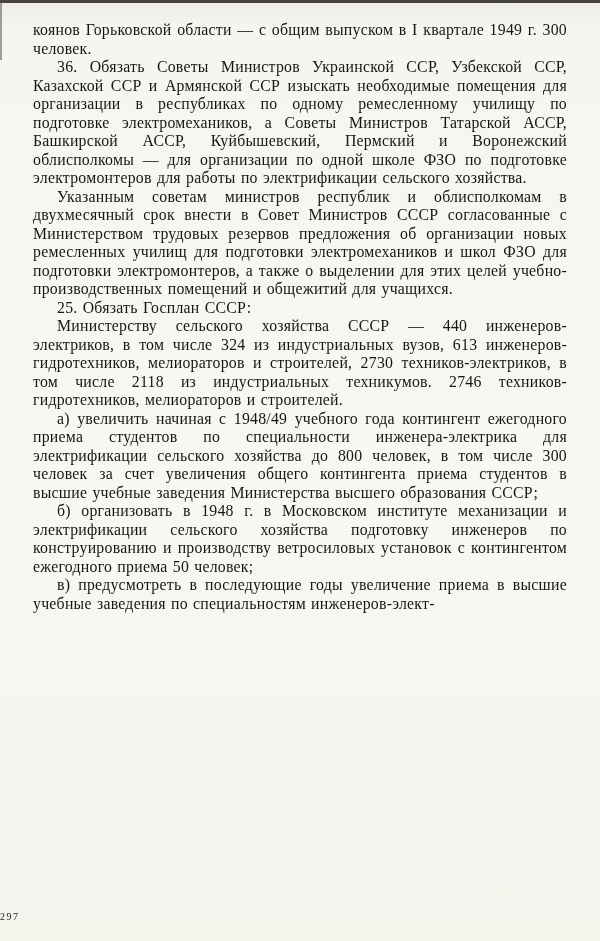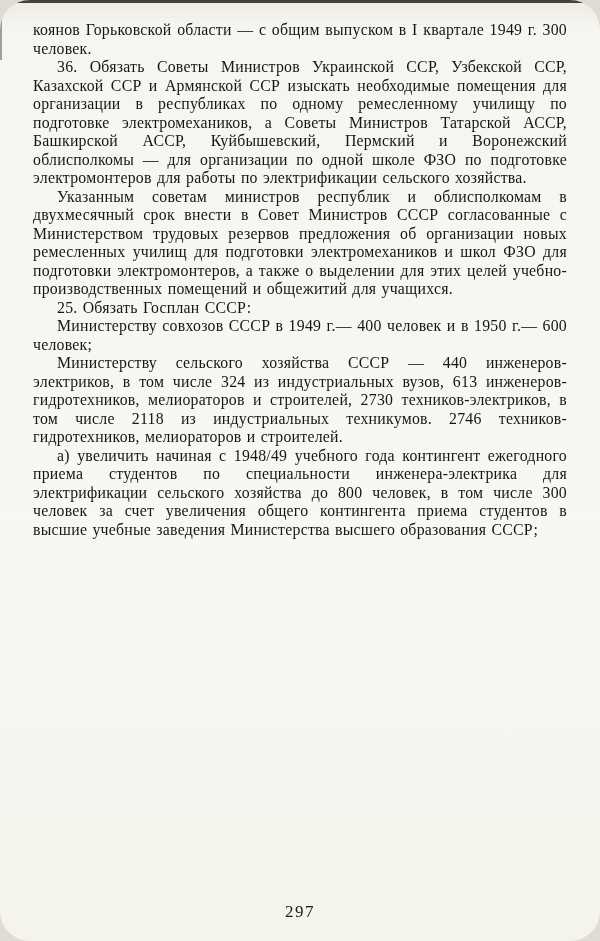--- a/index.html
+++ b/index.html
@@ -8,21 +8,20 @@
     background: #dedcd5;
     font-family: "Liberation Serif", "DejaVu Serif", serif;
   }
   .page {
     position: relative;
     width: 600px;
     height: 941px;
     overflow: hidden;
     background: linear-gradient(180deg, #edebe4 0%, #f6f5f0 3%, #f8f7f2 55%, #f4f3ec 100%);
     color: #17160f;
-    border-radius: 30px;
   }
   .scan-edge-top {
     position: absolute;
     top: 0; left: 0;
     width: 100%; height: 3px;
     background: #26241e;
     opacity: 0.85;
   }
   .scan-edge-left {
     position: absolute;
@@ -47,37 +46,37 @@
     text-indent: 24px;
   }
   .text-block p.no-indent {
     text-indent: 0;
   }
   .page-number {
     position: absolute;
     bottom: 19px;
     left: 0;
     width: 100%;
-    text-align: center;
-    font-size: 17px;
+    font-size: 10px;
     letter-spacing: 1.5px;
     color: #1d1c15;
   }
 </style>
 </head>
 <body>
 
 <div class="page">
   <div class="scan-edge-top"></div>
   <div class="scan-edge-left"></div>
 
   <div class="text-block">
     <p class="no-indent">коянов Горьковской области — с общим выпуском в I квартале 1949 г. 300 человек.</p>
     <p>36. Обязать Советы Министров Украинской ССР, Узбекской ССР, Казахской ССР и Армянской ССР изыскать необходимые помещения для организации в республиках по одному ремесленному училищу по подготовке электромехаников, а Советы Министров Татарской АССР, Башкирской АССР, Куйбышевский, Пермский и Воронежский облисполкомы — для организации по одной школе ФЗО по подготовке электромонтеров для работы по электрификации сельского хозяйства.</p>
     <p>Указанным советам министров республик и облисполкомам в двухмесячный срок внести в Совет Министров СССР согласованные с Министерством трудовых резервов предложения об организации новых ремесленных училищ для подготовки электромехаников и школ ФЗО для подготовки электромонтеров, а также о выделении для этих целей учебно-производственных помещений и общежитий для учащихся.</p>
     <p>25. Обязать Госплан СССР:</p>
-    <p>Министерству совхозов СССР в 1949 г.— 400 человек и в 1950 г.— 600 человек;</p>
     <p>Министерству сельского хозяйства СССР — 440 инженеров-электриков, в том числе 324 из индустриальных вузов, 613 инженеров-гидротехников, мелиораторов и строителей, 2730 техников-электриков, в том числе 2118 из индустриальных техникумов. 2746 техников-гидротехников, мелиораторов и строителей.</p>
     <p>а) увеличить начиная с 1948/49 учебного года контингент ежегодного приема студентов по специальности инженера-электрика для электрификации сельского хозяйства до 800 человек, в том числе 300 человек за счет увеличения общего контингента приема студентов в высшие учебные заведения Министерства высшего образования СССР;</p>
+    <p>б) организовать в 1948 г. в Московском институте механизации и электрификации  сельского хозяйства подготовку инженеров по конструированию и производству ветросиловых установок с контингентом ежегодного приема 50 человек;</p>
+    <p>в) предусмотреть в последующие годы увеличение приема в высшие учебные заведения по специальностям инженеров-элект-</p>
   </div>
 
   <div class="page-number">297</div>
 </div>
 
 </body></html>

